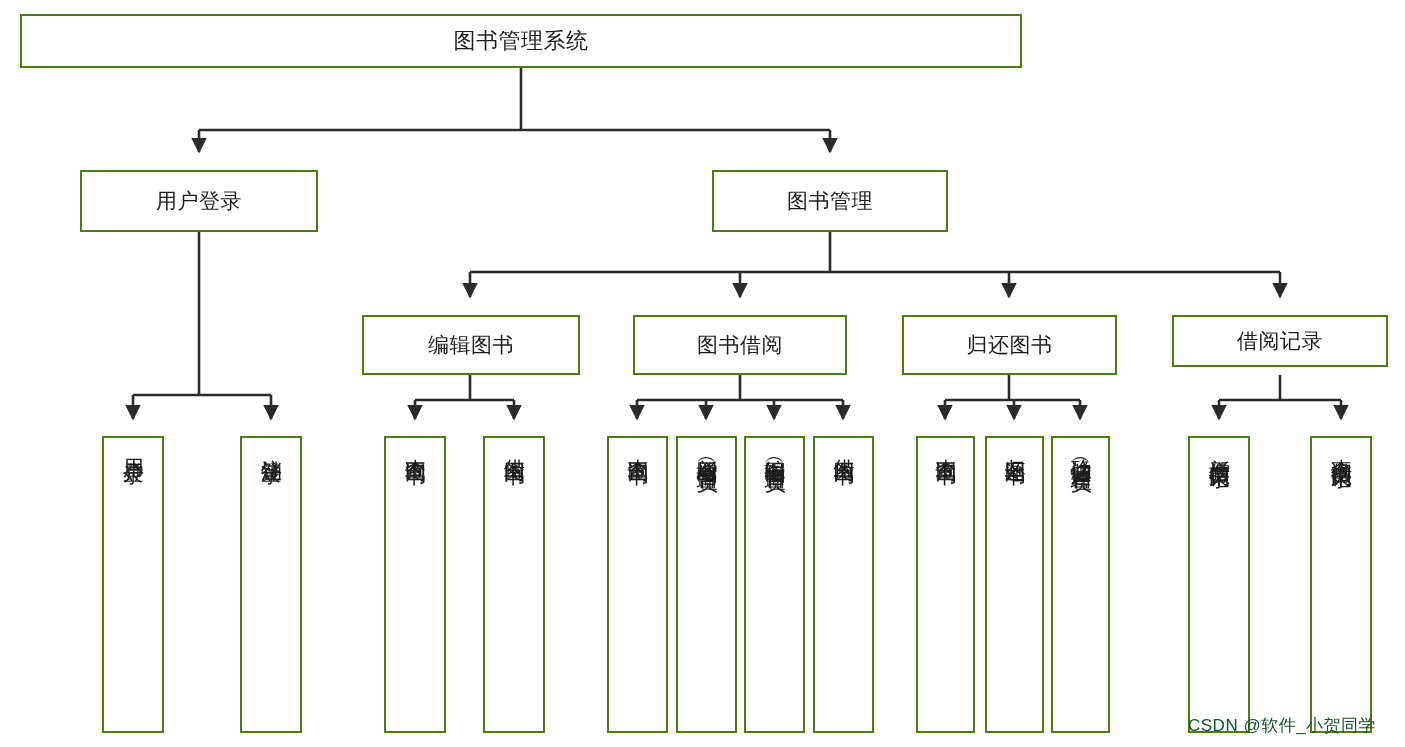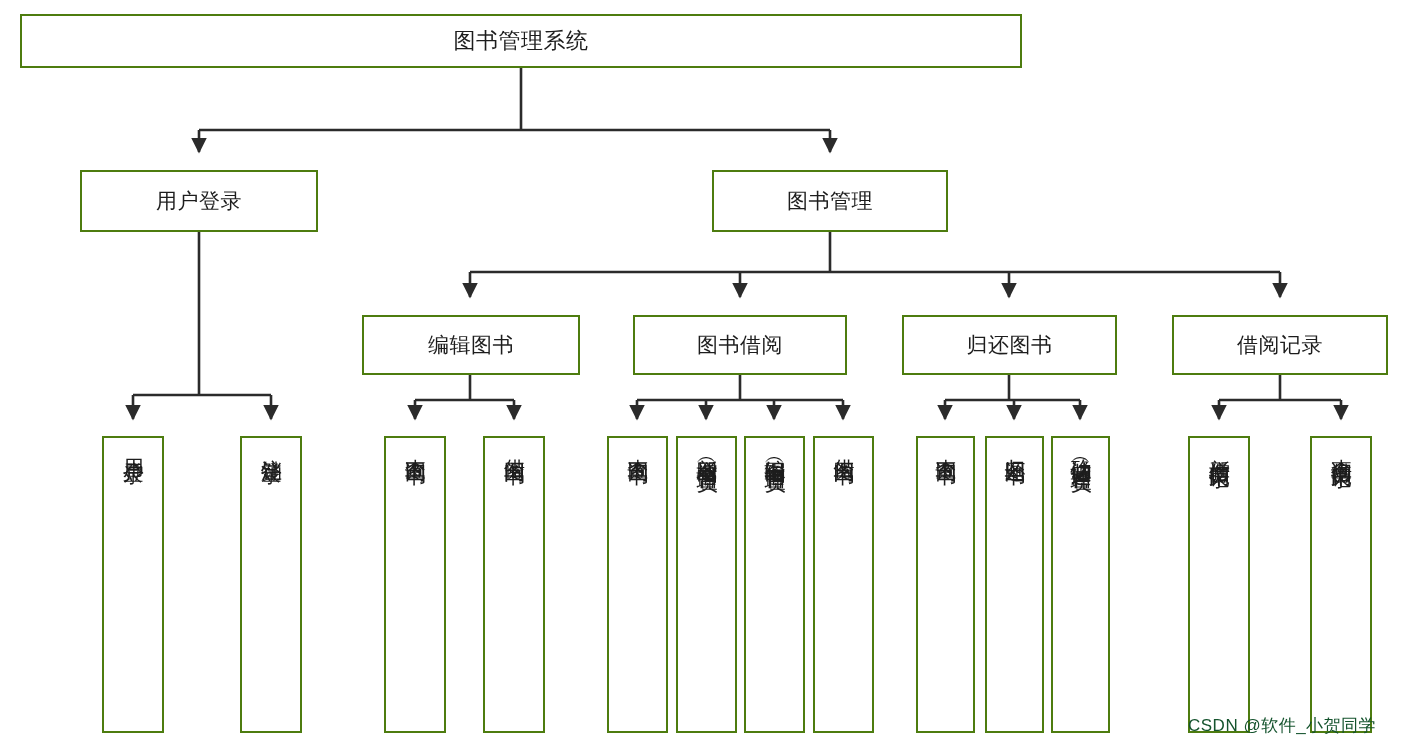--- a/index.html
+++ b/index.html
@@ -135,21 +135,21 @@
 
   <div class="node node-h" id="node-l3-0" style="left: 362px; top: 315px; width: 218px; height: 60px;">
     <span>编辑图书</span>
   </div>
   <div class="node node-h" id="node-l3-1" style="left: 633px; top: 315px; width: 214px; height: 60px;">
     <span>图书借阅</span>
   </div>
   <div class="node node-h" id="node-l3-2" style="left: 902px; top: 315px; width: 215px; height: 60px;">
     <span>归还图书</span>
   </div>
-  <div class="node node-h" id="node-l3-3" style="left: 1172px; top: 315px; width: 216px; height: 60px;">
+  <div class="node node-h" id="node-l3-3" style="left: 1172px; top: 315px; width: 216px; height: 52px;">
     <span>借阅记录</span>
   </div>
 
   <div class="node node-v" id="node-leaf-0" style="left: 102px; top: 436px; width: 62px; height: 297px;">
     <span class="vtext">用户登录</span>
   </div>
   <div class="node node-v" id="node-leaf-1" style="left: 240px; top: 436px; width: 62px; height: 297px;">
     <span class="vtext">注销登录</span>
   </div>
   <div class="node node-v" id="node-leaf-2" style="left: 384px; top: 436px; width: 62px; height: 297px;">

